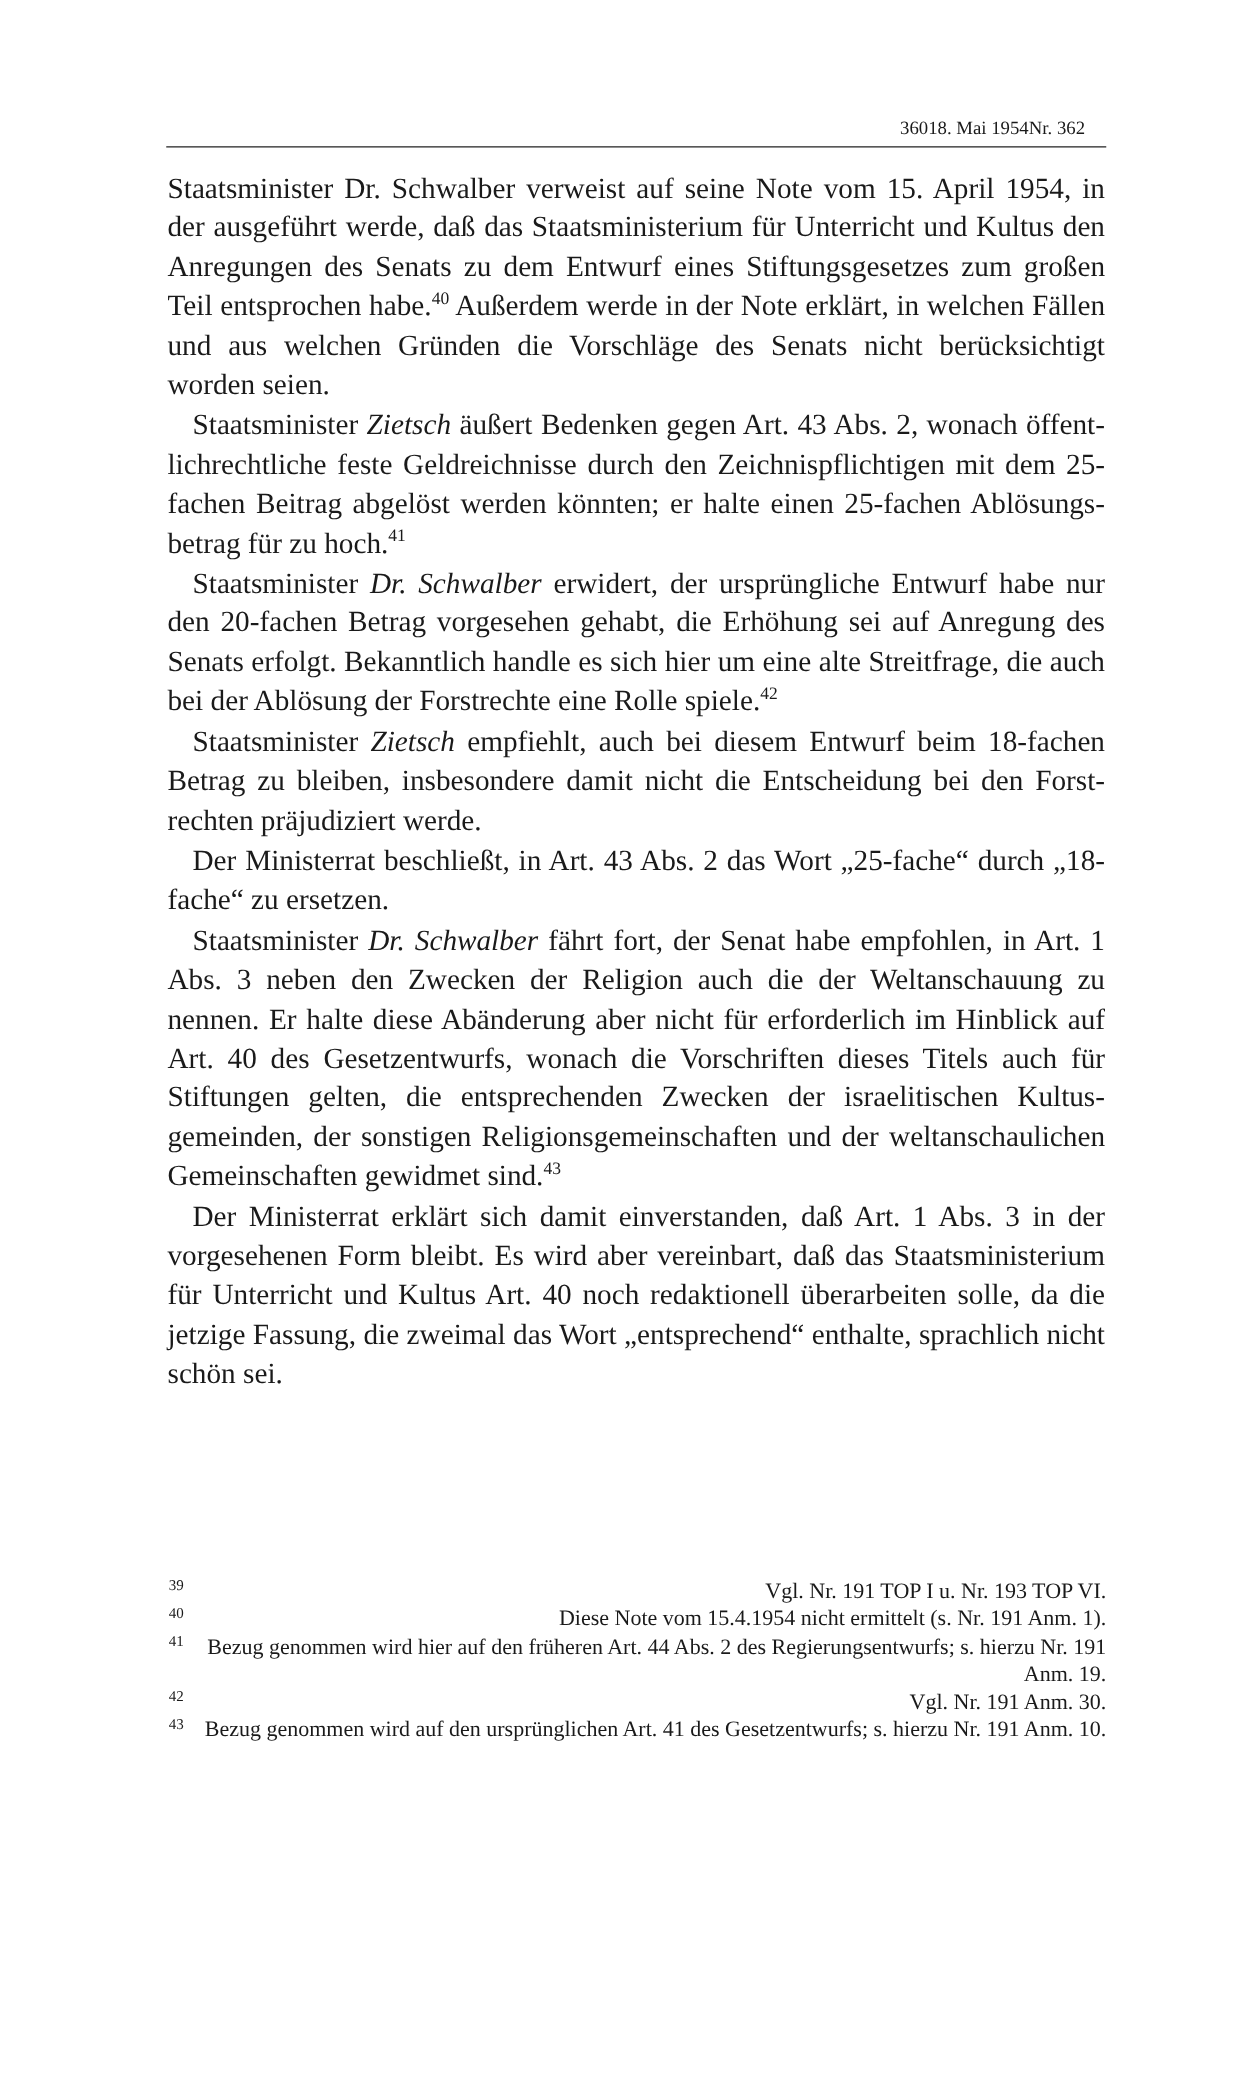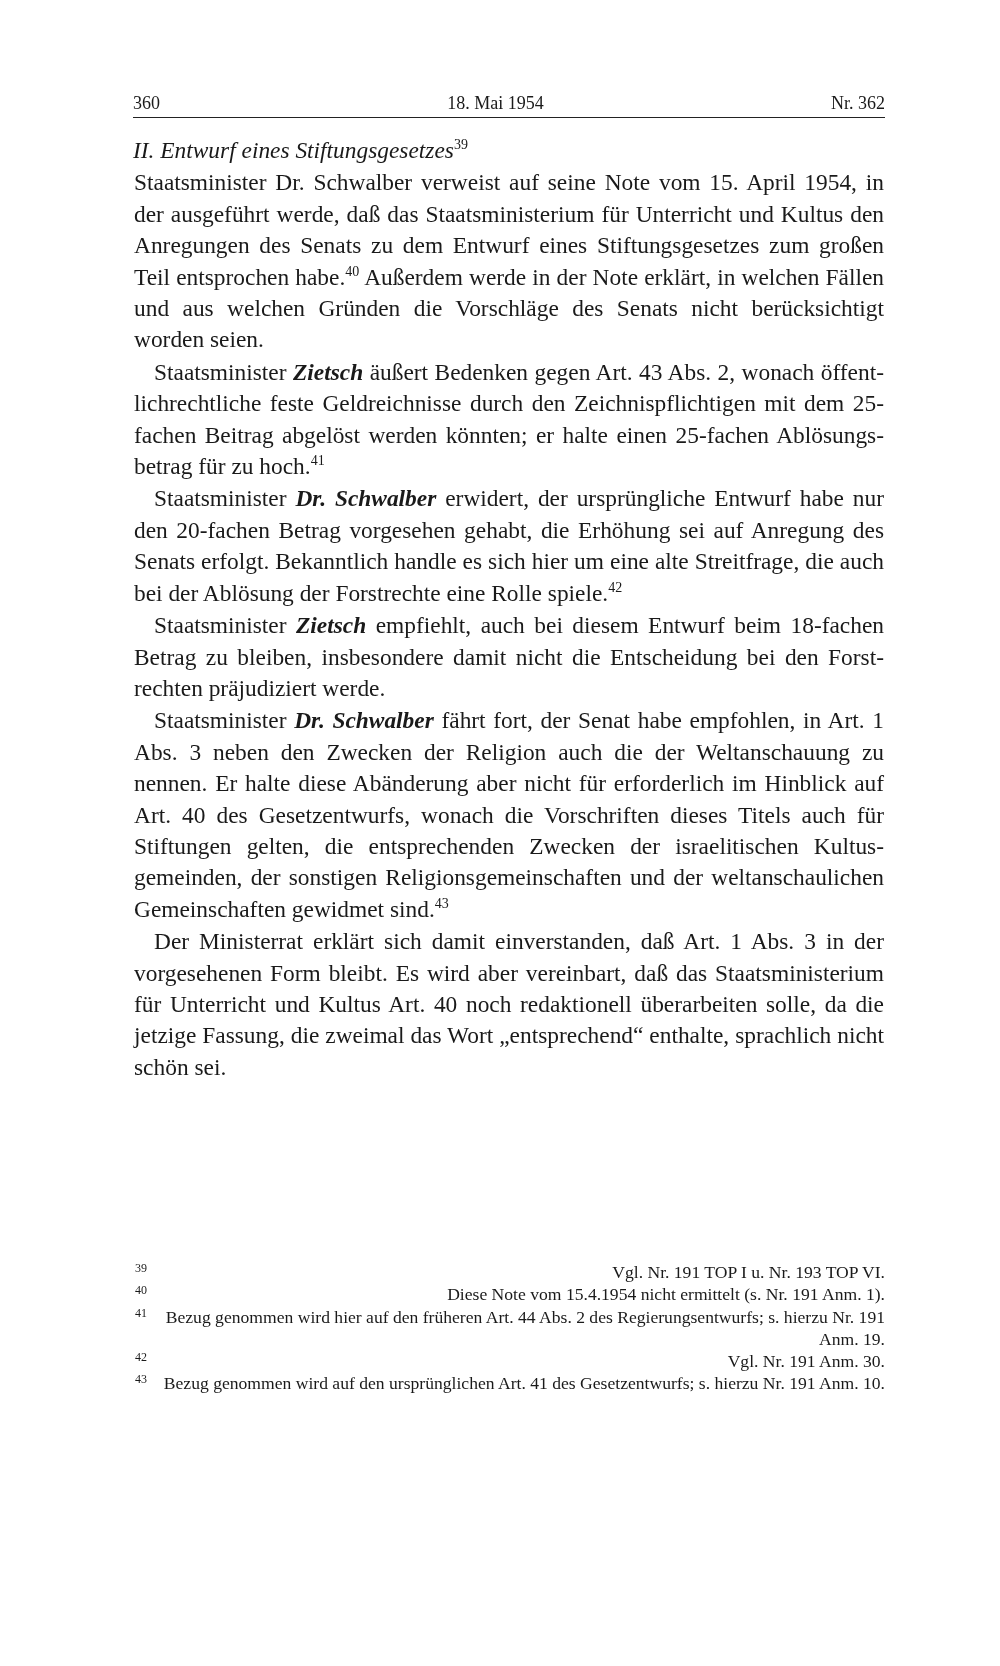--- a/index.html
+++ b/index.html
@@ -2,64 +2,64 @@
 <html><head>
 <meta charset="utf-8">
 <style>
   html, body { margin: 0; padding: 0; background: #ffffff; }
   body {
     width: 1000px; height: 1666px; position: relative; overflow: hidden;
     font-family: "Liberation Serif", "DejaVu Serif", serif;
     color: #1a1a1a;
   }
   .page-header {
-    position: absolute; left: 133px; top: 82px; width: 752px; height: 34px;
-    display: flex; justify-content: space-between; align-items: flex-end;
-    font-size: 18px; line-height: 26px;
+    position: absolute; left: 116px; top: 82px; width: 752px; height: 34px;
+    display: flex; justify-content: flex-end; align-items: flex-end;
+    font-size: 15px; line-height: 26px;
   }
   .header-rule {
     position: absolute; left: 133px; top: 117px; width: 752px; height: 0;
     border-top: 1.2px solid #222;
   }
   .body-text {
     position: absolute; left: 133px; top: 135px; width: 752px;
     font-size: 23.4px; line-height: 31.4px;
   }
   .section-heading { font-style: italic; margin: 0; }
   .section-heading sup, .para sup {
     font-size: 14px; line-height: 0; vertical-align: 9px; font-style: normal;
   }
   .para { margin: 1px; text-align: justify; hyphens: manual; }
   .para.indent { text-indent: 20px; }
-  .para em { font-style: italic; font-weight: bold; }
+  .para em { font-style: italic; }
   .footnotes {
     position: absolute; left: 133px; top: 1261px; width: 752px;
     font-size: 17.6px; line-height: 22.3px;
   }
   .footnote { display: flex; margin: 0; }
   .fn-num { width: 26px; flex: none; font-size: 12px; vertical-align: top; position: relative; top: -4px; padding-left: 2px; }
   .fn-text { flex: 1; text-align: right; }
 </style>
 </head>
 <body>
 
 <header class="page-header">
   <span>360</span>
   <span>18. Mai 1954</span>
   <span>Nr. 362</span>
 </header>
 <div class="header-rule"></div>
 
 <main class="body-text">
-  <p class="section-heading"><span>II. Entwurf eines Stiftungsgesetzes</span><sup>39</sup></p>
   <div id="paragraphs">
       <p class="para"><span>Staatsminister Dr. Schwalber verweist auf seine Note vom 15. April 1954, in der ausgeführt werde, daß das Staatsministerium für Unterricht und Kultus den Anregungen des Senats zu dem Entwurf eines Stiftungsgesetzes zum großen Teil entsprochen habe.</span><sup>40</sup><span> Außerdem werde in der Note erklärt, in welchen Fällen und aus welchen Gründen die Vorschläge des Senats nicht berücksich­tigt worden seien.</span></p>
       <p class="para indent"><span>Staatsminister </span><em>Zietsch</em><span> äußert Bedenken gegen Art. 43 Abs. 2, wonach öffent­lichrechtliche feste Geldreichnisse durch den Zeichnispflichtigen mit dem 25-fachen Beitrag abgelöst werden könnten; er halte einen 25-fachen Ablösungs­betrag für zu hoch.</span><sup>41</sup></p>
       <p class="para indent"><span>Staatsminister </span><em>Dr. Schwalber</em><span> erwidert, der ursprüngliche Entwurf habe nur den 20-fachen Betrag vorgesehen gehabt, die Erhöhung sei auf Anregung des Senats erfolgt. Bekanntlich handle es sich hier um eine alte Streitfrage, die auch bei der Ablösung der Forstrechte eine Rolle spiele.</span><sup>42</sup></p>
       <p class="para indent"><span>Staatsminister </span><em>Zietsch</em><span> empfiehlt, auch bei diesem Entwurf beim 18-fachen Betrag zu bleiben, insbesondere damit nicht die Entscheidung bei den Forst­rechten präjudiziert werde.</span></p>
+      <p class="para indent"><span>Der Ministerrat beschließt, in Art. 43 Abs. 2 das Wort „25-fache“ durch „18-fache“ zu ersetzen.</span></p>
       <p class="para indent"><span>Staatsminister </span><em>Dr. Schwalber</em><span> fährt fort, der Senat habe empfohlen, in Art. 1 Abs. 3 neben den Zwecken der Religion auch die der Weltanschauung zu nennen. Er halte diese Abänderung aber nicht für erforderlich im Hinblick auf Art. 40 des Gesetzentwurfs, wonach die Vorschriften dieses Titels auch für Stiftungen gelten, die entsprechenden Zwecken der israelitischen Kultus­gemeinden, der sonstigen Religionsgemeinschaften und der weltanschaulichen Gemeinschaften gewidmet sind.</span><sup>43</sup></p>
       <p class="para indent"><span>Der Ministerrat erklärt sich damit einverstanden, daß Art. 1 Abs. 3 in der vorgesehenen Form bleibt. Es wird aber vereinbart, daß das Staatsministerium für Unterricht und Kultus Art. 40 noch redaktionell überarbeiten solle, da die jetzige Fassung, die zweimal das Wort „entsprechend“ enthalte, sprachlich nicht schön sei.</span></p>
     </div>
 </main>
 
 <section class="footnotes">
   <div id="footnote-list">
       <div class="footnote">
         <span class="fn-num">39</span>
         <span class="fn-text">Vgl. Nr. 191 TOP I u. Nr. 193 TOP VI.</span>

